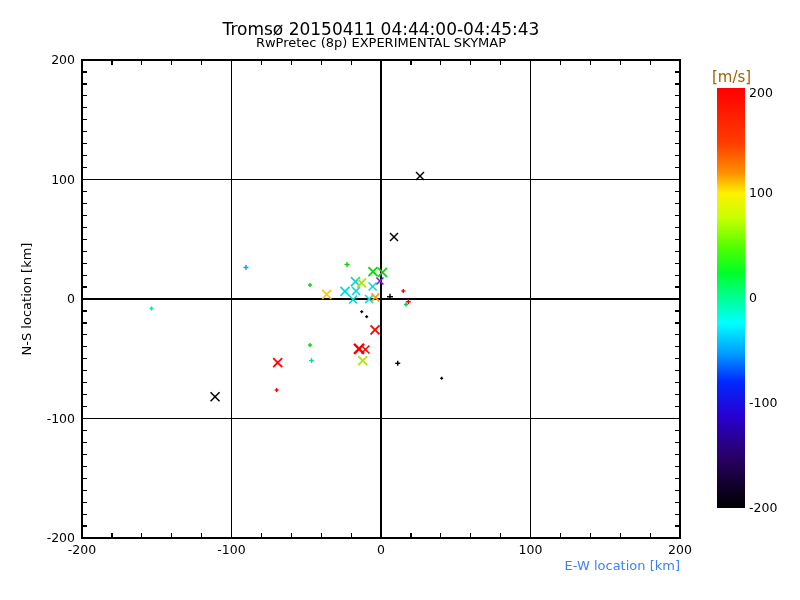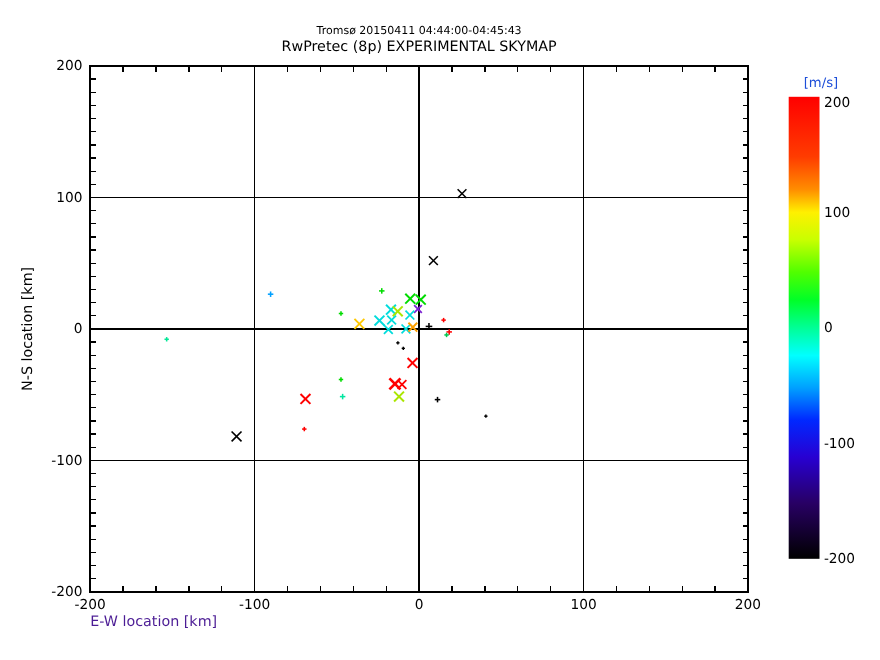--- a/index.html
+++ b/index.html
@@ -1,23 +1,23 @@
 <!DOCTYPE html>
 <html><head>
 <meta charset="utf-8">
 <style>
   html,body{margin:0;padding:0;}
   body{width:800px;height:600px;background:#ffffff;font-family:"DejaVu Sans",sans-serif;}
   .window{position:relative;width:800px;height:600px;background:#ffffff;overflow:hidden;}
   .titleblock{position:absolute;left:82px;top:22px;width:598px;text-align:center;color:#000;}
-  .titleblock .t1{font-size:10px;line-height:14px;}
+  .titleblock .t1{font-size:17px;line-height:14px;}
   .titleblock .t2{font-size:13px;line-height:14px;text-align:center;}
-  .xlabel{position:absolute;left:82px;top:558px;width:598px;text-align:left;font-size:13px;color:#4c1d95;}
+  .xlabel{position:absolute;left:82px;top:558px;width:598px;text-align:right;font-size:13px;color:#3b82f6;}
   .ylabel{position:absolute;left:26px;top:299px;transform:translate(-50%,-50%) rotate(-90deg);white-space:nowrap;font-size:13px;color:#000;}
-  .cbar-label{position:absolute;left:712px;top:68px;width:50px;text-align:right;font-size:12px;color:#1d4ed8;}
+  .cbar-label{position:absolute;left:712px;top:68px;width:50px;text-align:left;font-size:15px;color:#a16207;}
   .cbar{position:absolute;left:717px;top:88px;width:28px;height:420px;}
   svg.plot{position:absolute;left:0;top:0;}
 </style>
 </head>
 <body>
 
 <div class="window">
   <div class="titleblock">
     <div class="t1">Tromsø 20150411 04:44:00-04:45:43</div>
     <div class="t2">RwPretec (8p) EXPERIMENTAL SKYMAP</div>

